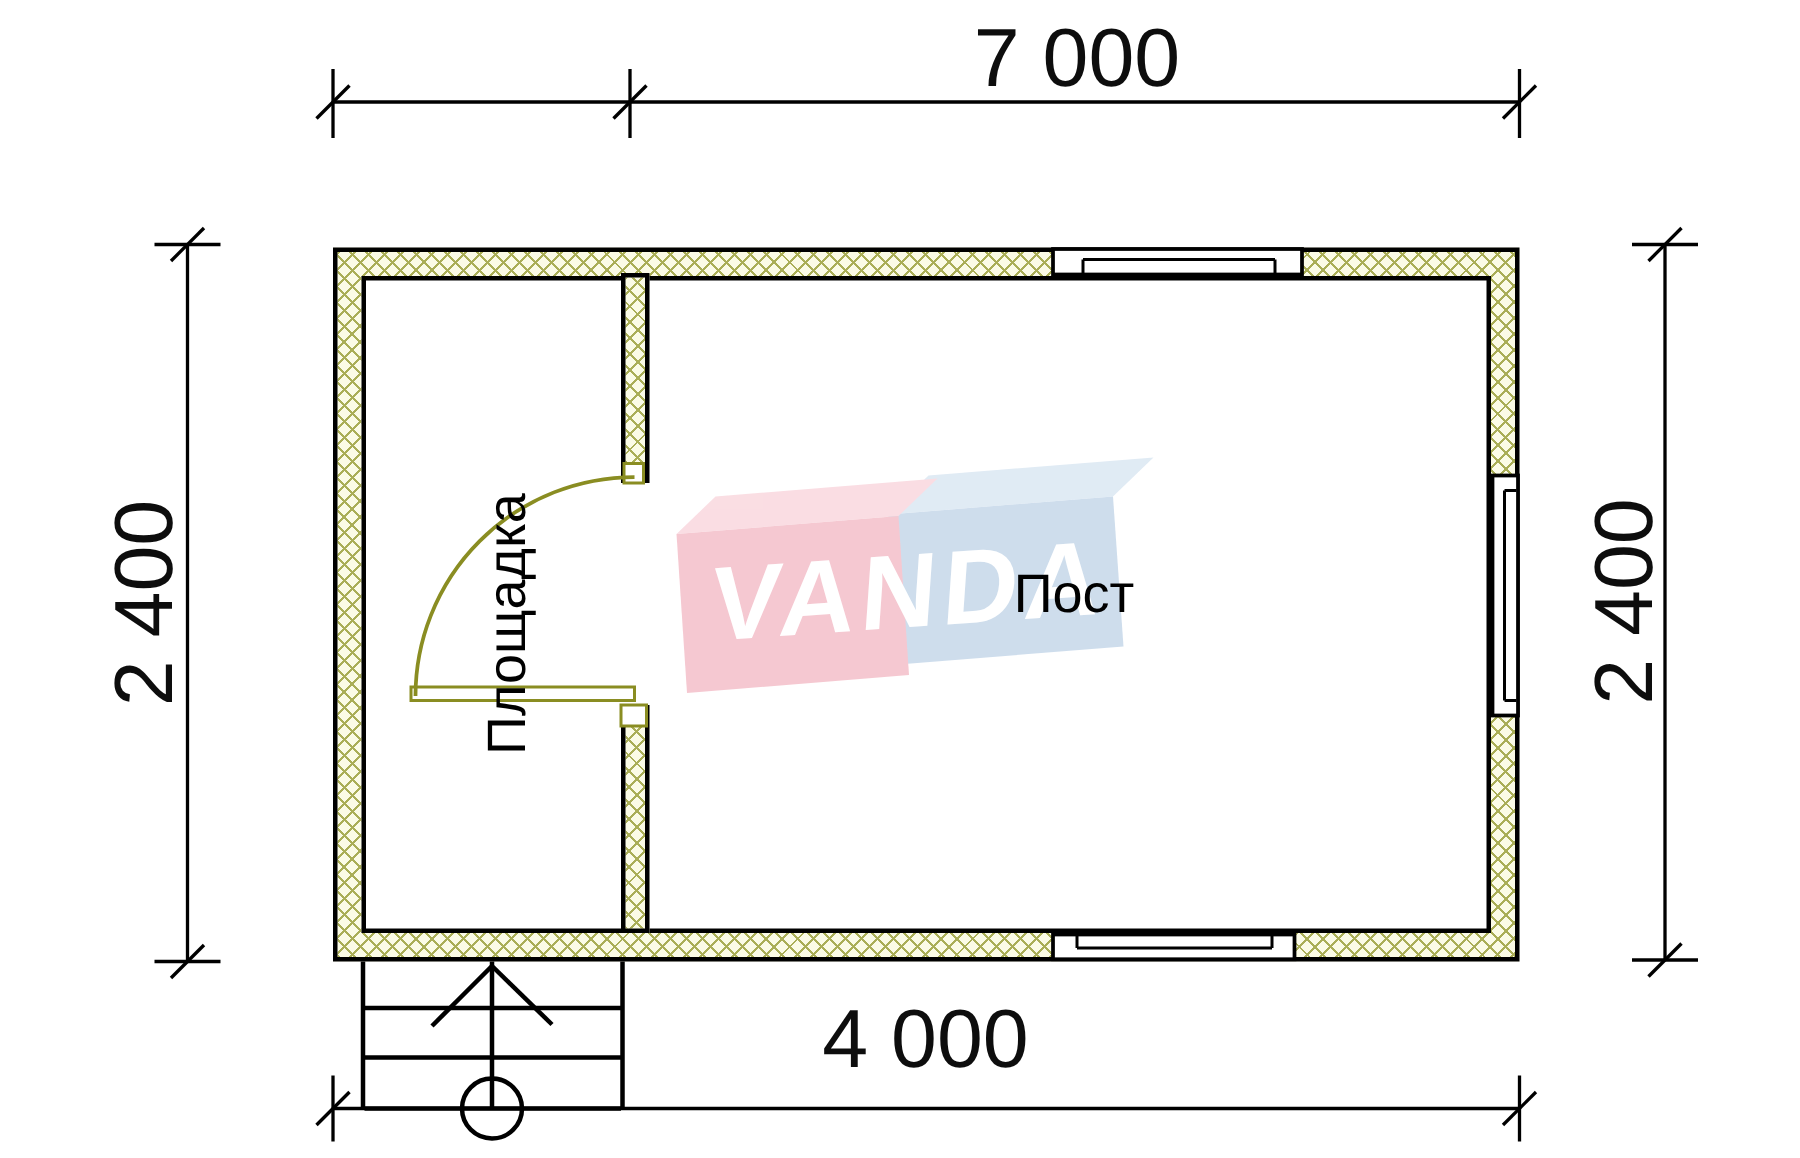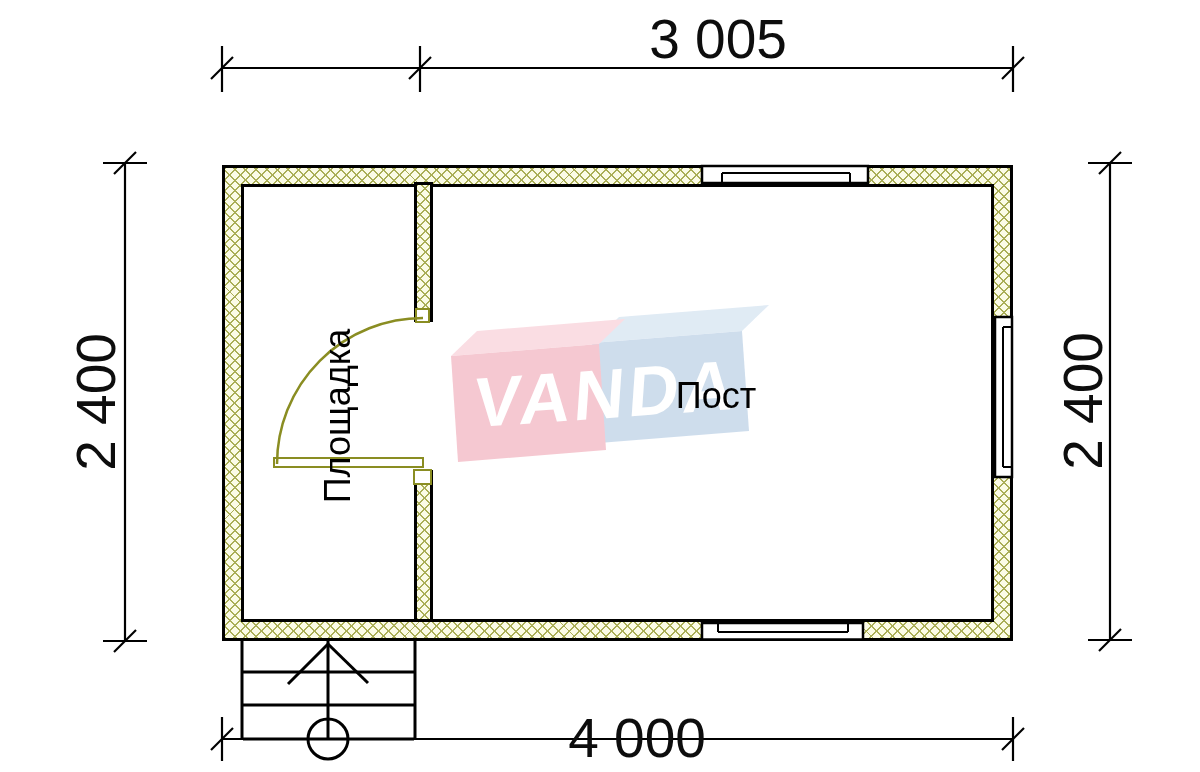--- a/index.html
+++ b/index.html
@@ -126,21 +126,21 @@
       <line x1="1110" y1="163" x2="1110" y2="640"></line>
       <line x1="1088" y1="163" x2="1132" y2="163"></line>
       <line x1="1088" y1="640" x2="1132" y2="640"></line>
       <line x1="1099" y1="174" x2="1121" y2="152"></line>
       <line x1="1099" y1="651" x2="1121" y2="629"></line>
     </g>
   </svg>
 
   <div class="txt logo-text" style="left:606px;top:394px;">VANDA</div>
 
-  <div class="txt dim-text" style="left:718px;top:39px;">3 005</div>
+  <div class="txt dim-text" style="left:718px;top:39px;">7 000</div>
   <div class="txt dim-text vert" style="left:96px;top:402px;">2 400</div>
   <div class="txt dim-text vert" style="left:1083px;top:401px;">2 400</div>
-  <div class="txt dim-text" style="left:617px;top:738px;margin-left:20px;">4 000</div>
+  <div class="txt dim-text" style="left:617px;top:693px;">4 000</div>
 
   <div class="txt room-text vert" style="left:338px;top:416px;">Площадка</div>
   <div class="txt room-text" style="left:716px;top:396px;">Пост</div>
 
 </div>
 
 </body></html>

